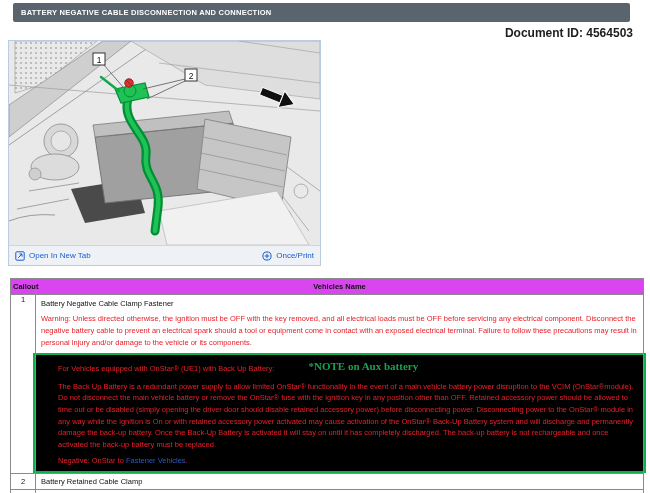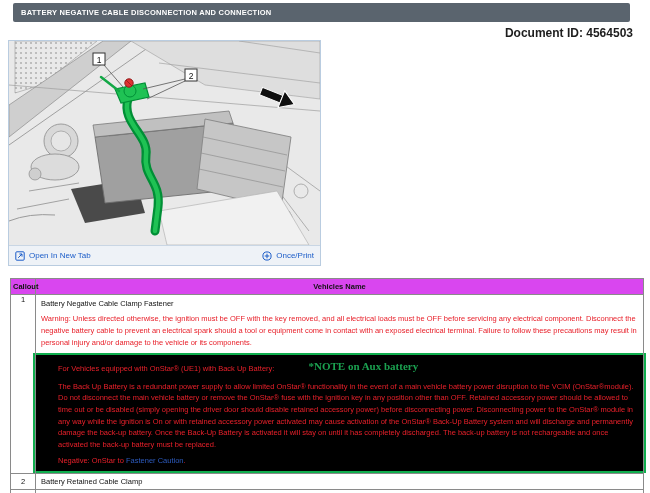--- a/index.html
+++ b/index.html
@@ -174,21 +174,21 @@
           <div class="warn-par">
             <span class="bold red">Warning:</span><span class="red"> Unless directed otherwise, the ignition must be OFF with the key removed, and all electrical loads must be OFF before servicing any electrical component. Disconnect the negative battery cable to prevent an electrical spark should a tool or equipment come in contact with an exposed electrical terminal. Failure to follow these precautions may result in personal injury and/or damage to the vehicle or its components.</span>
           </div>
           <div class="green-box">
             <div class="note-intro-line">
               <span class="red">For Vehicles equipped with OnStar® (UE1) with Back Up Battery:</span>
               <span class="note-annotation">*NOTE on Aux battery</span>
             </div>
             <div class="note-body red">The Back Up Battery is a redundant power supply to allow limited OnStar® functionality in the event of a main vehicle battery power disruption to the VCIM (OnStar®module). Do not disconnect the main vehicle battery or remove the OnStar® fuse with the ignition key in any position other than OFF. Retained accessory power should be allowed to time out or be disabled (simply opening the driver door should disable retained accessory power) before disconnecting power. Disconnecting power to the OnStar® module in any way while the ignition is On or with retained accessory power activated may cause activation of the OnStar® Back-Up Battery system and will discharge and permanently damage the back-up battery. Once the Back-Up Battery is activated it will stay on until it has completely discharged. The back-up battery is not rechargeable and once activated the back-up battery must be replaced.</div>
             <div class="caution-line">
-              <span class="bold red">Negative:</span><span class="red"> OnStar to </span><a class="inline-link">Fastener Caution</a><span class="red">.</span>
+              <span class="bold red">Negative:</span><span class="red"> OnStar to </span><a class="inline-link">Fastener Vehicles</a><span class="red">.</span>
             </div>
           </div>
         </td>
       </tr>
       <tr>
         <td class="torque-cell">3.9 Nm (42 lb in)</td>
       </tr>
     </tbody>
   </table>
 

